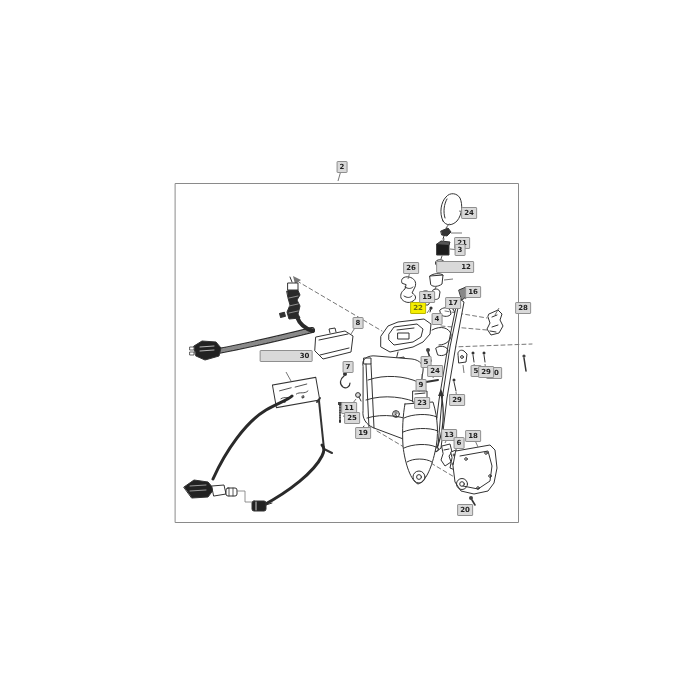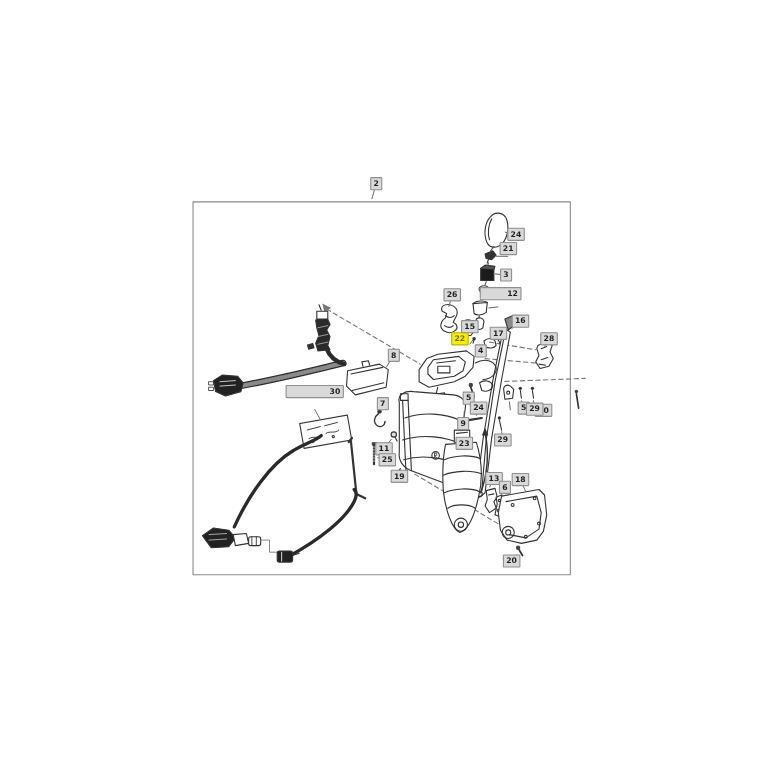--- a/index.html
+++ b/index.html
@@ -291,27 +291,27 @@
       <line x1="363" y1="433" x2="372" y2="426" stroke="#666" stroke-width="0.9"></line>
       <line x1="449" y1="435" x2="445" y2="443" stroke="#666" stroke-width="0.9"></line>
       <line x1="473" y1="436" x2="478" y2="447" stroke="#666" stroke-width="0.9"></line>
       <line x1="459" y1="443" x2="456" y2="450" stroke="#666" stroke-width="0.9"></line>
       <line x1="465" y1="510" x2="470" y2="504" stroke="#666" stroke-width="0.9"></line>
     </svg>
 
   <div id="callout-layer">
       <div class="callout" style="left: 342px; top: 167px;">2</div>
       <div class="callout" style="left: 469px; top: 213px;">24</div>
-      <div class="callout" style="left: 462px; top: 226px;">21</div>
+      <div class="callout" style="left: 462px; top: 243px;">21</div>
       <div class="callout" style="left: 460px; top: 250px;">3</div>
       <div class="callout" style="left: 455px; top: 267px; padding-left: 24px;">12</div>
       <div class="callout" style="left: 453px; top: 279px; margin-top: 24px;">17</div>
       <div class="callout" style="left: 411px; top: 268px;">26</div>
       <div class="callout" style="left: 473px; top: 292px;">16</div>
-      <div class="callout" style="left: 499px; top: 308px;">28</div>
+      <div class="callout" style="left: 523px; top: 308px;">28</div>
       <div class="callout hl" style="left: 418px; top: 308px;">22</div>
       <div class="callout" style="left: 427px; top: 297px;">15</div>
       <div class="callout" style="left: 437px; top: 319px;">4</div>
       <div class="callout" style="left: 358px; top: 323px;">8</div>
       <div class="callout" style="left: 286px; top: 356px; padding-left: 39px;">30</div>
       <div class="callout" style="left: 348px; top: 367px;">7</div>
       <div class="callout" style="left: 426px; top: 362px;">5</div>
       <div class="callout" style="left: 422px; top: 374px; margin-top: 29px;">23</div>
       <div class="callout" style="left: 435px; top: 371px;">24</div>
       <div class="callout" style="left: 421px; top: 385px;">9</div>

